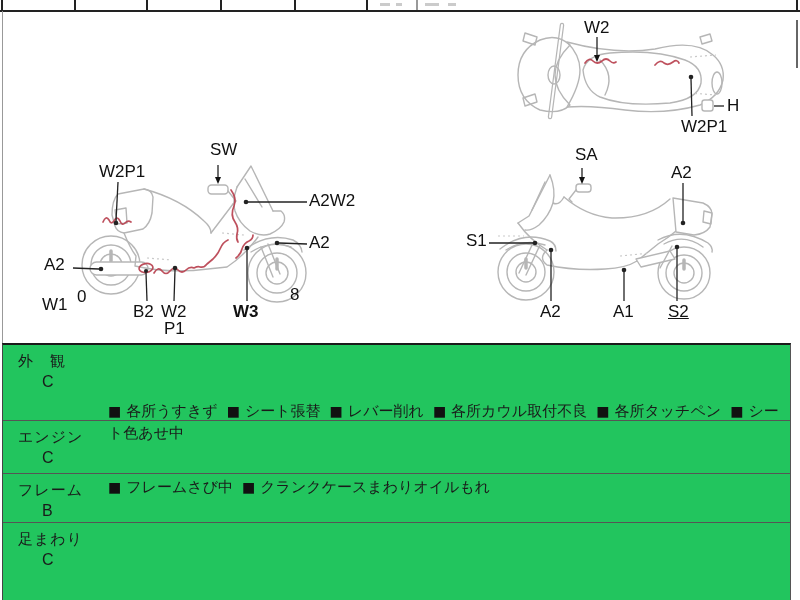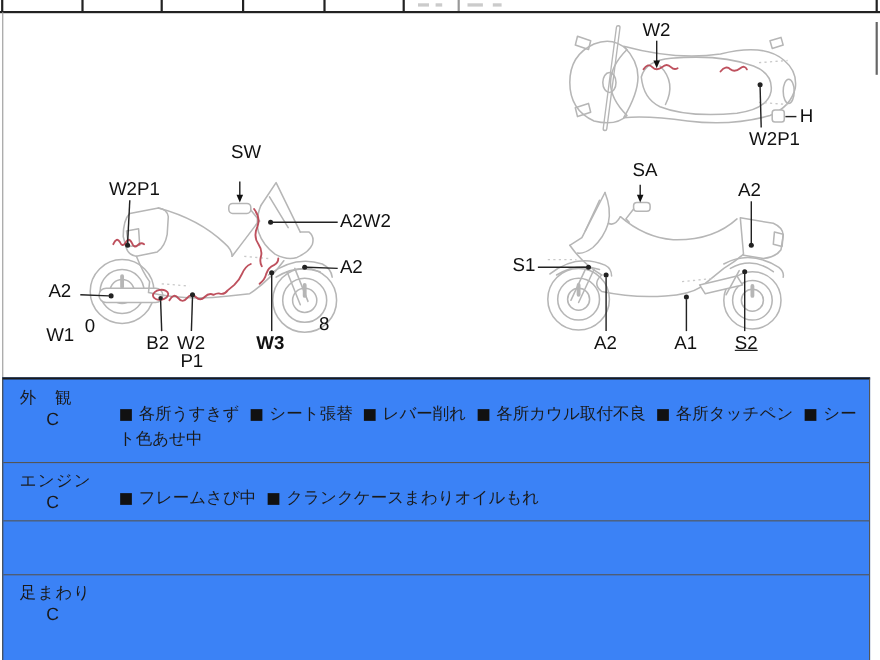--- a/index.html
+++ b/index.html
@@ -16,30 +16,30 @@
   
   .edge{position:absolute;background:#777;}
 
   
   .dlabel{position:absolute;font:400 17px/1.05 "Liberation Sans","DejaVu Sans",sans-serif;
           color:#111;white-space:nowrap;text-align:right;}
 
   
   .insp-table{position:absolute;left:2px;top:343px;width:789px;height:257px;
               border-top:2.5px solid #1a1a1a;border-left:1.5px solid #444;
-              border-right:1.2px solid #555;box-sizing:border-box;background:#3b82f6;}
+              border-right:1.2px solid #555;box-sizing:border-box;background:#22c55e;}
   .t-row{display:flex;box-sizing:border-box;border-bottom:1.1px solid #555;}
   .t-row:nth-child(1){height:76px;}
   .t-row:nth-child(2){height:53px;}
   .t-row:nth-child(3){height:49px;}
   .t-row:nth-child(4){height:77px;border-bottom:none;}
   .t-cat{width:100px;flex:none;font-size:15px;}
   .t-cat-name{padding:7px 0 0 15px;letter-spacing:1px;}
   .t-grade{padding:2px 0 0 39px;font-size:16px;font-family:"Liberation Sans",sans-serif;}
-  .t-items{flex:1;padding:20px 6px 0 5px;font-size:15px;line-height:22px;}
+  .t-items{flex:1;padding:20px 6px 0 5px;font-size:15px;line-height:22px;margin-top:35px;}
   .item{margin-right:9px;}
   .bullet{font-size:14px;margin-right:5px;color:#111;}
 
   svg{position:absolute;left:0;top:0;}
   .art{stroke:#b6b6b6;stroke-width:1.4;fill:none;stroke-linecap:round;stroke-linejoin:round;}
   .artf{stroke:#b6b6b6;stroke-width:1.4;fill:#fff;stroke-linejoin:round;}
   .seam{stroke:#c9c9c9;stroke-width:1.2;fill:none;stroke-dasharray:2,3;}
   .red{stroke:#b8414f;stroke-width:1.7;fill:none;stroke-linecap:round;stroke-linejoin:round;opacity:.92;}
   .lead{stroke:#222;stroke-width:1.3;fill:none;}
   .dot{fill:#222;stroke:none;}
@@ -216,21 +216,21 @@
       <path class="lead" d="M677,301 L677,249"></path>
         <circle class="dot" cx="677" cy="247" r="2.3"></circle>
     </g>
   </svg>
 
   <div>
       <div class="dlabel" style="left: 584px; top: 19px;">W2</div>
       <div class="dlabel" style="left: 727px; top: 97px;">H</div>
       <div class="dlabel" style="left: 681px; top: 118px;">W2P1</div>
       <div class="dlabel" style="left: 99px; top: 163px;">W2P1</div>
-      <div class="dlabel" style="left: 210px; top: 130px;">SW</div>
+      <div class="dlabel" style="left: 210px; top: 141px;">SW</div>
       <div class="dlabel" style="left: 309px; top: 192px;">A2W2</div>
       <div class="dlabel" style="left: 309px; top: 234px;">A2</div>
       <div class="dlabel" style="left: 44px; top: 256px;">A2</div>
       <div class="dlabel" style="left: 42px; top: 276px; margin-top: 20px;">W1</div>
       <div class="dlabel" style="left: 77px; top: 288px;">0</div>
       <div class="dlabel" style="left: 133px; top: 303px;">B2</div>
       <div class="dlabel" style="left: 161px; top: 303px;">W2</div>
       <div class="dlabel" style="left: 164px; top: 320px;">P1</div>
       <div class="dlabel" style="left: 233px; top: 303px; font-weight: bold;">W3</div>
       <div class="dlabel" style="left: 290px; top: 286px;">8</div>
@@ -252,20 +252,24 @@
           <div class="t-items"><span class="item"><span class="bullet">■</span><span>各所うすきず</span></span><span class="item"><span class="bullet">■</span><span>シート張替</span></span><span class="item"><span class="bullet">■</span><span>レバー削れ</span></span><span class="item"><span class="bullet">■</span><span>各所カウル取付不良</span></span><span class="item"><span class="bullet">■</span><span>各所タッチペン</span></span><span class="item"><span class="bullet">■</span><span>シート色あせ中</span></span></div>
         </div>
         <div class="t-row">
           <div class="t-cat">
             <div class="t-cat-name">エンジン</div>
             <div class="t-grade">C</div>
           </div>
           <div class="t-items"><span class="item"><span class="bullet">■</span><span>フレームさび中</span></span><span class="item"><span class="bullet">■</span><span>クランクケースまわりオイルもれ</span></span></div>
         </div>
         <div class="t-row">
+          <div class="t-cat">
+            <div class="t-cat-name">フレーム</div>
+            <div class="t-grade">B</div>
+          </div>
         </div>
         <div class="t-row">
           <div class="t-cat">
             <div class="t-cat-name">足まわり</div>
             <div class="t-grade">C</div>
           </div>
         </div>
       </div>
   </div>
 

